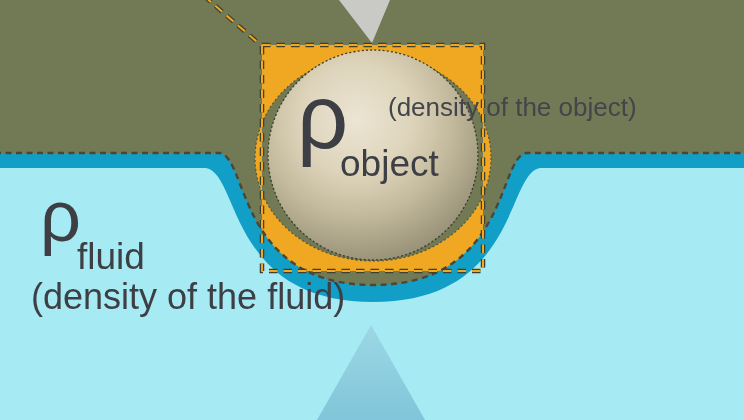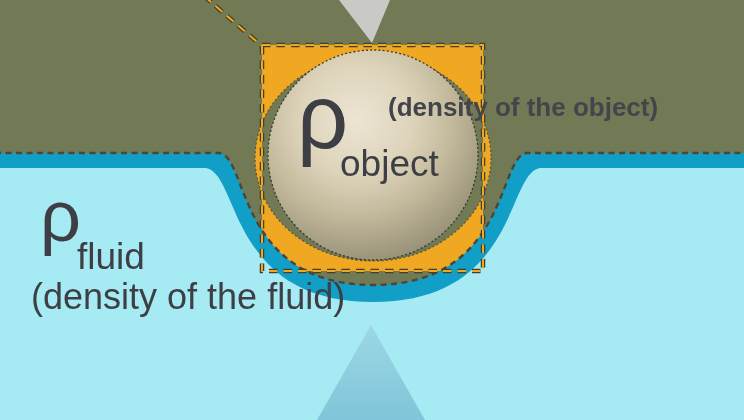--- a/index.html
+++ b/index.html
@@ -7,21 +7,21 @@
     position:relative;
     width:744px;height:420px;
     overflow:hidden;
     font-family:"Liberation Sans", sans-serif;
     background:#717a55;
   }
   #shapes{position:absolute;left:0;top:0;width:744px;height:420px;display:block;}
   .txt{position:absolute;color:#3d3f45;white-space:nowrap;line-height:1;}
   #rho-object{left:297px;top:72px;font-size:90px;}
   #sub-object{left:340px;top:145px;font-size:37px;}
-  #note-object{left:388px;top:94px;font-size:26px;font-weight:bold;color:#43454b;}
+  #note-object{left:388px;top:94px;font-size:26px;font-weight:normal;color:#43454b;}
   #rho-fluid{left:40px;top:180px;font-size:72px;}
   #sub-fluid{left:77px;top:238px;font-size:37px;}
   #note-fluid{left:31px;top:279px;font-size:36px;}
 </style>
 </head>
 <body>
 
 <div id="stage">
 
   <svg id="shapes" viewBox="0 0 744 420" xmlns="http://www.w3.org/2000/svg">

